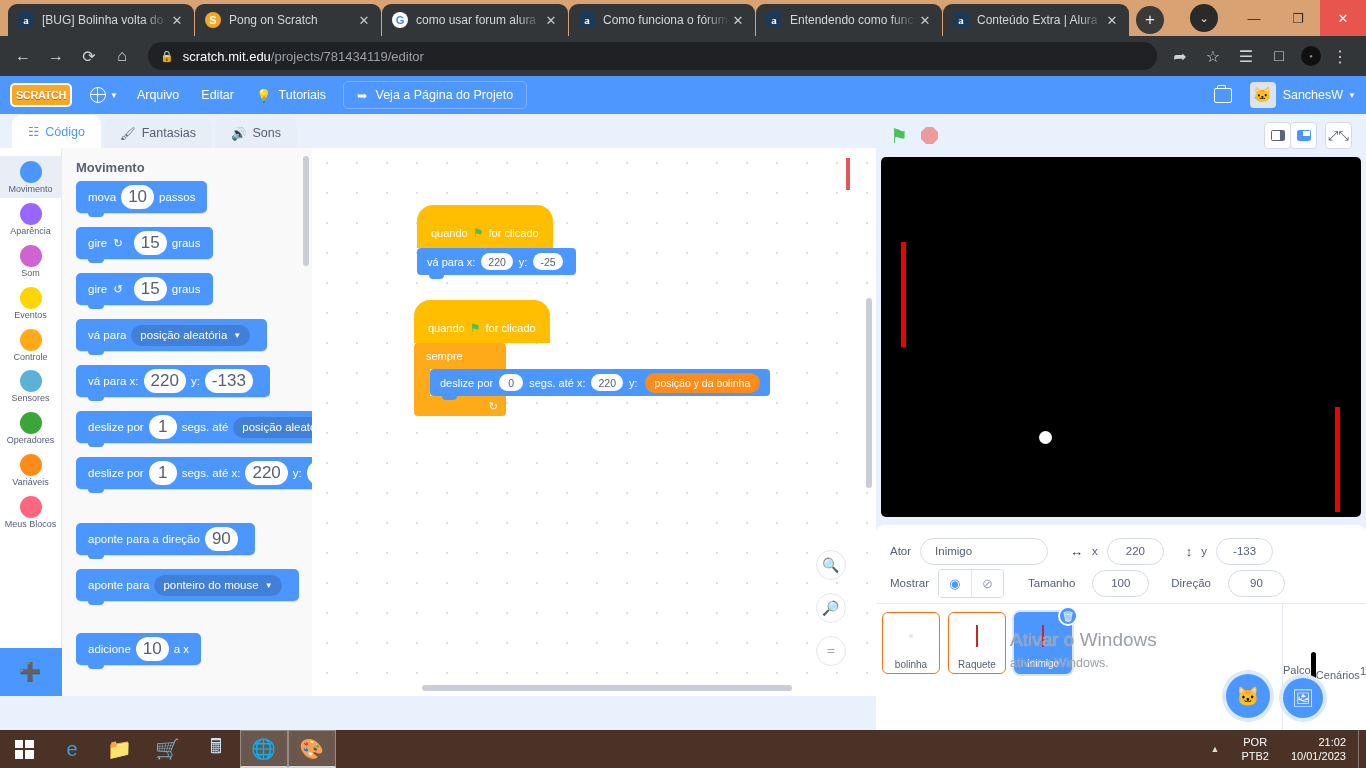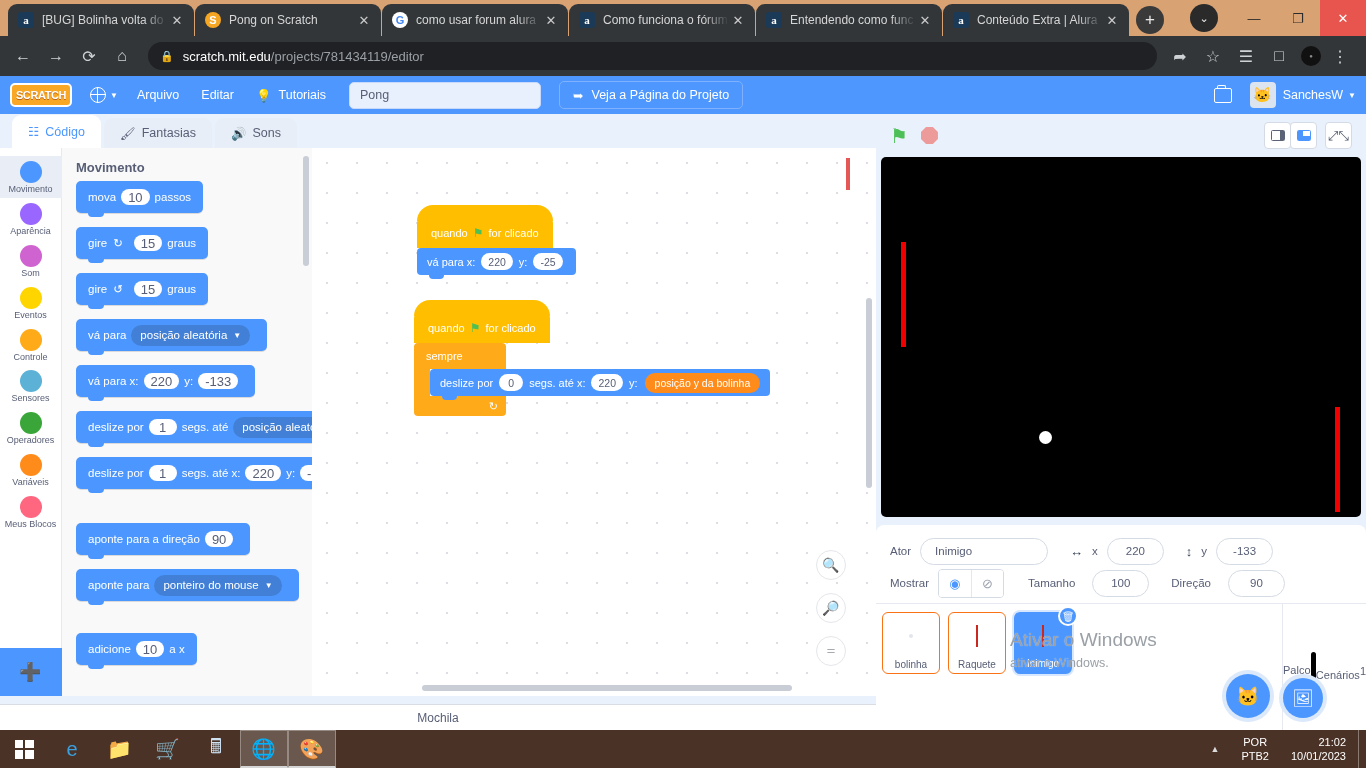--- a/index.html
+++ b/index.html
@@ -126,22 +126,22 @@
 
   .palette { width:250px; background:#f9f9f9; position:relative; overflow:hidden; }
   .pal-title { font-size:13px; font-weight:bold; color:#575e75; padding:12px 0 6px 14px; }
   .pal-scroll { position:absolute; right:3px; top:8px; width:6px; height:110px; background:#c8cdd6; border-radius:3px; }
   .blk { position:relative; margin:0 0 14px 14px; display:inline-flex; align-items:center;
     height:32px; border-radius:5px; padding:0 12px; color:#fff; font-size:11.5px;
     white-space:nowrap; box-shadow:0 1px 0 rgba(0,0,0,.12); }
   .blk.motion { background:#4c97ff; }
   .blk.motion:after { content:""; position:absolute; left:12px; bottom:-4px; width:16px; height:5px;
     background:#4c97ff; border-radius:0 0 4px 4px; }
-  .oval { background:#fff; color:#575e75; border-radius:12px; min-width:28px; height:16px;
-    display:inline-flex; align-items:center; justify-content:center; margin:3px 5px; padding:0 7px; font-size:13px; }
+  .oval { background:#fff; color:#575e75; border-radius:12px; min-width:28px; height:24px;
+    display:inline-flex; align-items:center; justify-content:center; margin:3px 5px; padding:0 7px; font-size:17px; }
   .drop { background:#4280d7; color:#fff; border-radius:12px; height:21px; display:inline-flex;
     align-items:center; padding:0 9px; margin:0 5px; font-size:11.5px; gap:6px; }
   .drop .dcar { font-size:8px; }
 
   .workspace { flex:1; background:#fff; position:relative;
     background-image:radial-gradient(#dcdee3 1px, transparent 1px);
     background-size:30px 30px; overflow:hidden; }
 
   
   .script { position:absolute; }
@@ -348,21 +348,20 @@
       <div class="globe menu-item">
         <span class="globe-ico"></span>
         <span class="caret">▼</span>
       </div>
       <div class="menu-item">Arquivo</div>
       <div class="menu-item">Editar</div>
       <div class="menu-item">
         <span style="margin-right:7px;">💡</span>
         <span>Tutoriais</span>
       </div>
-      <div class="proj-name" title="Nome do projeto">Pong</div>
       <div class="see-project">
         <span>➥</span>
         <span>Veja a Página do Projeto</span>
       </div>
       <div class="mb-spacer"></div>
       <div class="folder-ico"></div>
       <div class="avatar">🐱</div>
       <div class="username">SanchesW</div>
       <div class="caret">▼</div>
     </div>
@@ -540,21 +539,20 @@
             <div class="ws-hscroll"></div>
 
             <div class="ws-zoom">
               <div class="zbtn">🔍</div>
               <div class="zbtn">🔎</div>
               <div class="zbtn">＝</div>
             </div>
           </div>
         </div>
 
-        <div class="mochila">Mochila</div>
       </div>
 
       <div class="stage-col">
 
         <div class="stage-head">
           <span class="greenflag">⚑</span>
           <span class="stopsign"></span>
           <span class="sh-spacer"></span>
           <span class="sq-btn">
             <span class="mini1"></span>

